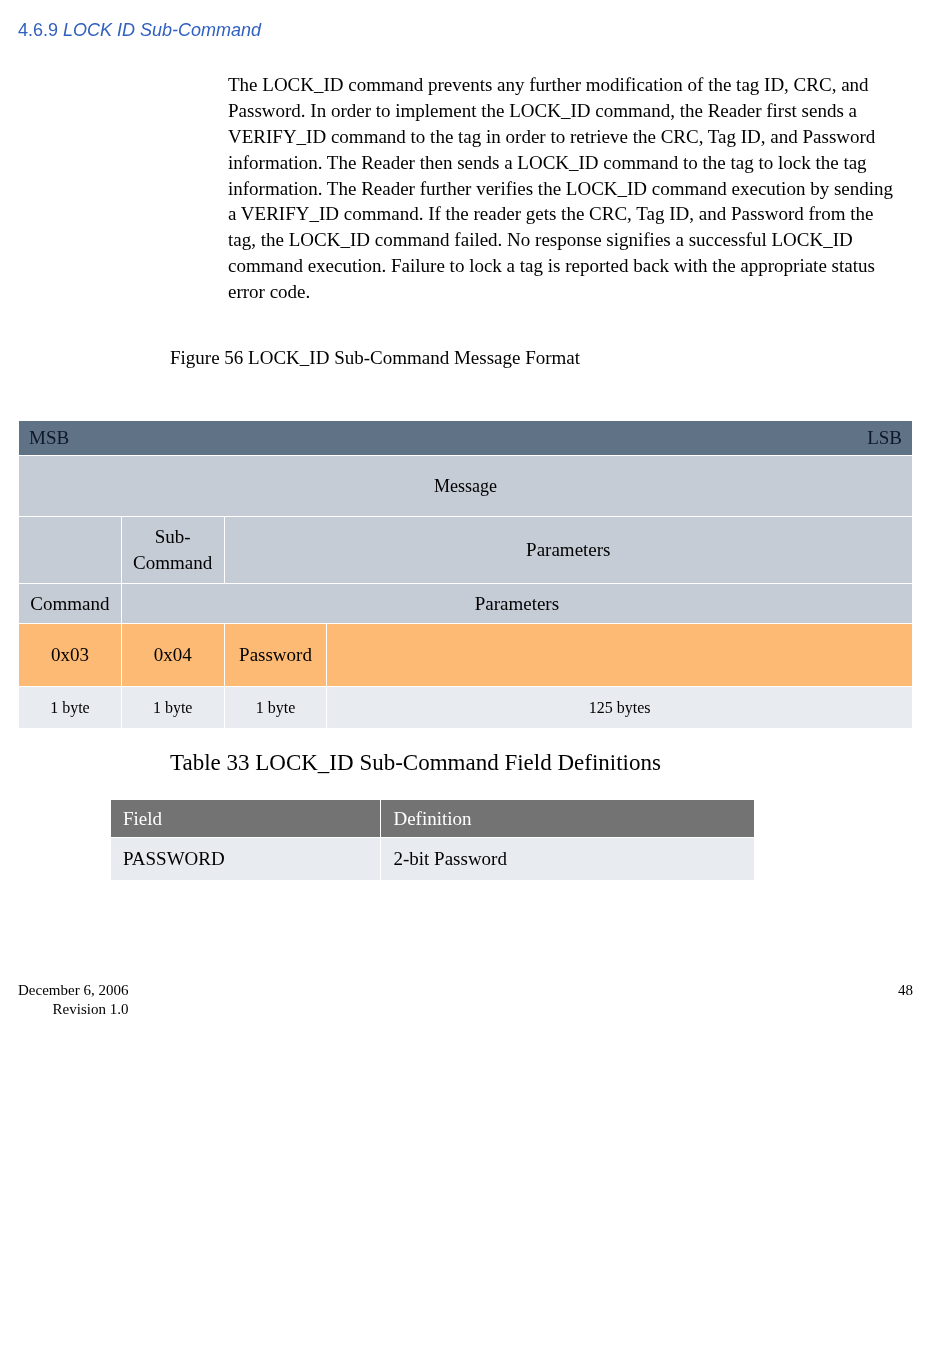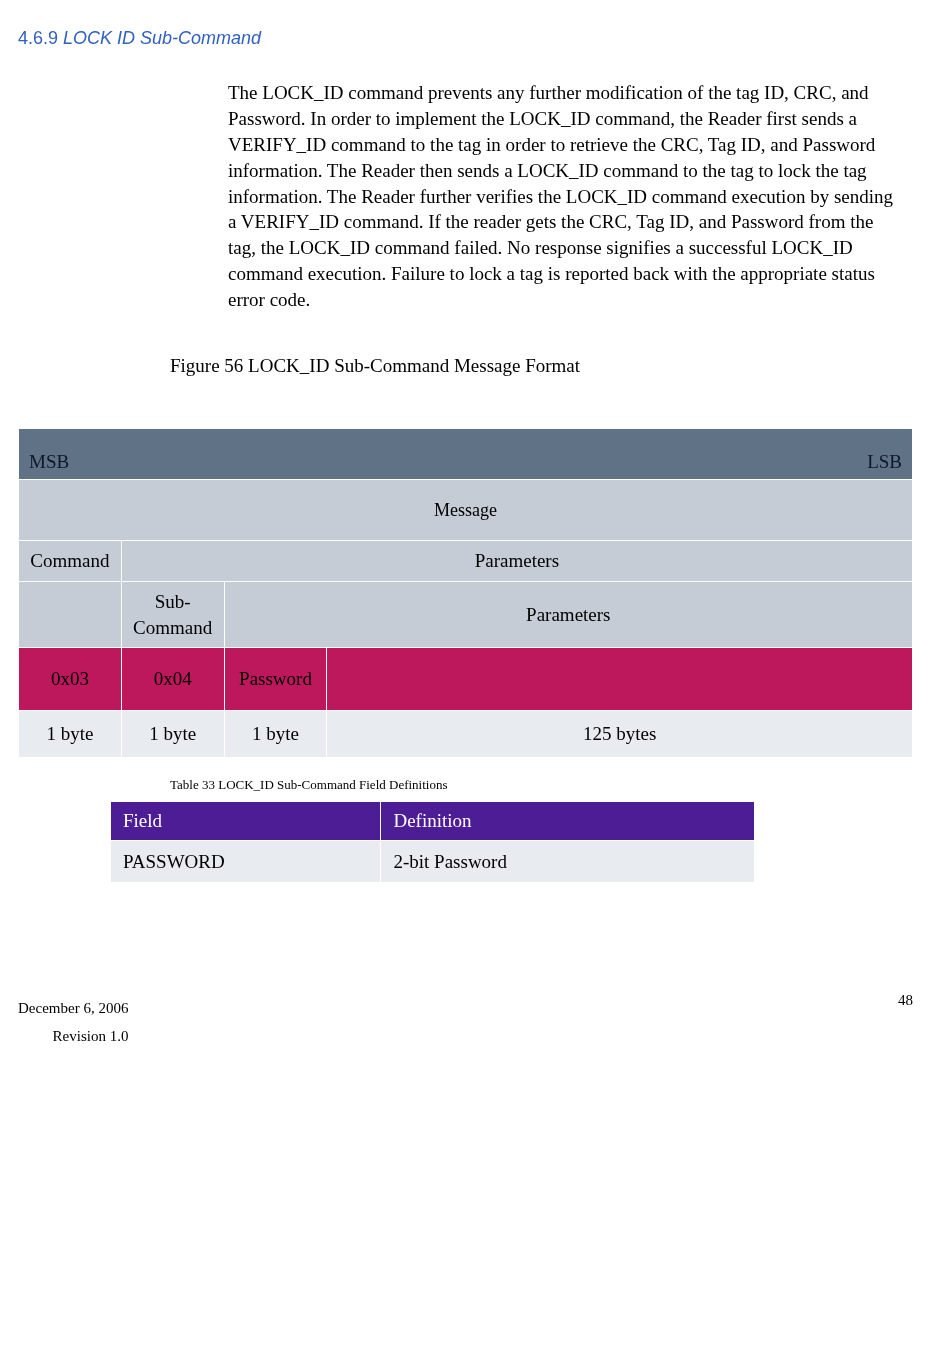--- a/index.html
+++ b/index.html
@@ -1,15 +1,15 @@
 <!DOCTYPE html>
 <html><head>
   <meta charset="utf-8">
   <style>
-    * { box-sizing: border-box; margin-top: 8px; }
+    * { box-sizing: border-box; }
     body {
       font-family: "Times New Roman", Times, serif;
       font-size: 18.5px;
       margin: 0;
       padding: 18px 18px 0 18px;
       width: 931px;
       color: #000;
       line-height: 1.35;
     }
     .section-heading {
@@ -28,22 +28,22 @@
       margin-right: 20px;
       text-align: left;
       font-size: 19px;
       line-height: 1.36;
     }
     .figure-caption {
       font-size: 19px;
       margin: 40px 0 50px 152px;
     }
     .table-caption {
-      font-size: 13px;
-      margin: 18px 0 6px 152px;
+      font-size: 23px;
+      margin: 18px 0 20px 152px;
     }
     table { border-collapse: collapse; }
     .msg-table {
       width: 100%;
       table-layout: fixed;
       border: 1px solid #fff;
     }
     .msg-table td { border: 1px solid #fff; vertical-align: middle; }
     .msb-row td {
       background: #607285;
@@ -58,37 +58,37 @@
       padding: 18px 8px;
       font-size: 18px;
     }
     .hdr-row td {
       background: #c6ccd5;
       text-align: center;
       padding: 7px 6px;
       font-size: 19px;
     }
     .data-row td {
-      background: #be185d;
+      background: #fdba74;
       text-align: center;
       padding: 18px 6px;
       font-size: 19px;
     }
     .size-row td {
       background: #e8ebef;
       text-align: center;
       padding: 10px 6px;
-      font-size: 19px;
+      font-size: 16px;
     }
     .def-table {
       margin-left: 92px;
       width: 645px;
     }
     .def-table th {
-      background: #4c1d95;
+      background: #737373;
       color: #fff;
       font-weight: normal;
       text-align: left;
       padding: 6px 12px;
       font-size: 19px;
       border: 1px solid #fff;
     }
     .def-table td {
       background: #e8ebef;
       padding: 8px 12px;
@@ -131,27 +131,27 @@
       <div class="msb-inner">
         <span>MSB</span>
         <span>LSB</span>
       </div>
     </td>
   </tr>
   <tr class="msg-row">
     <td colspan="4">Message</td>
   </tr>
   <tr class="hdr-row">
-    <td>Command</td>
-    <td colspan="3">Parameters</td>
-  </tr>
-  <tr class="hdr-row">
     <td></td>
     <td>Sub-Command</td>
     <td colspan="2">Parameters</td>
+  </tr>
+  <tr class="hdr-row">
+    <td>Command</td>
+    <td colspan="3">Parameters</td>
   </tr>
   <tr class="data-row">
     <td>0x03</td>
     <td>0x04</td>
     <td>Password</td>
     <td></td>
   </tr>
   <tr class="size-row">
     <td>1 byte</td>
     <td>1 byte</td>

